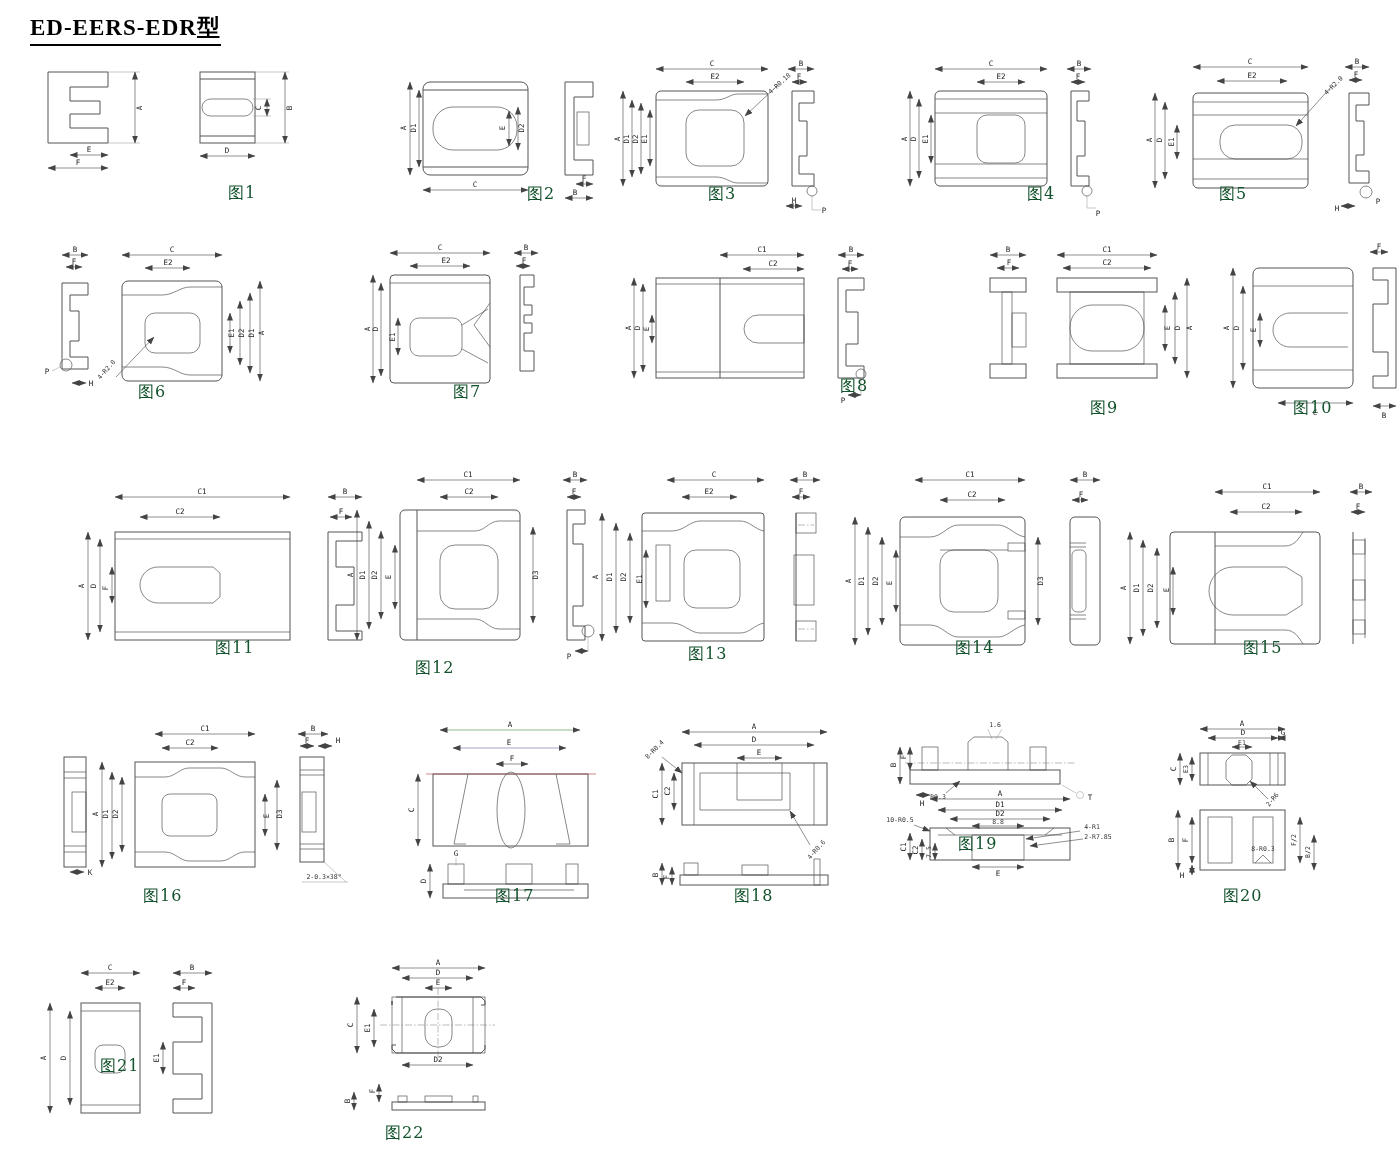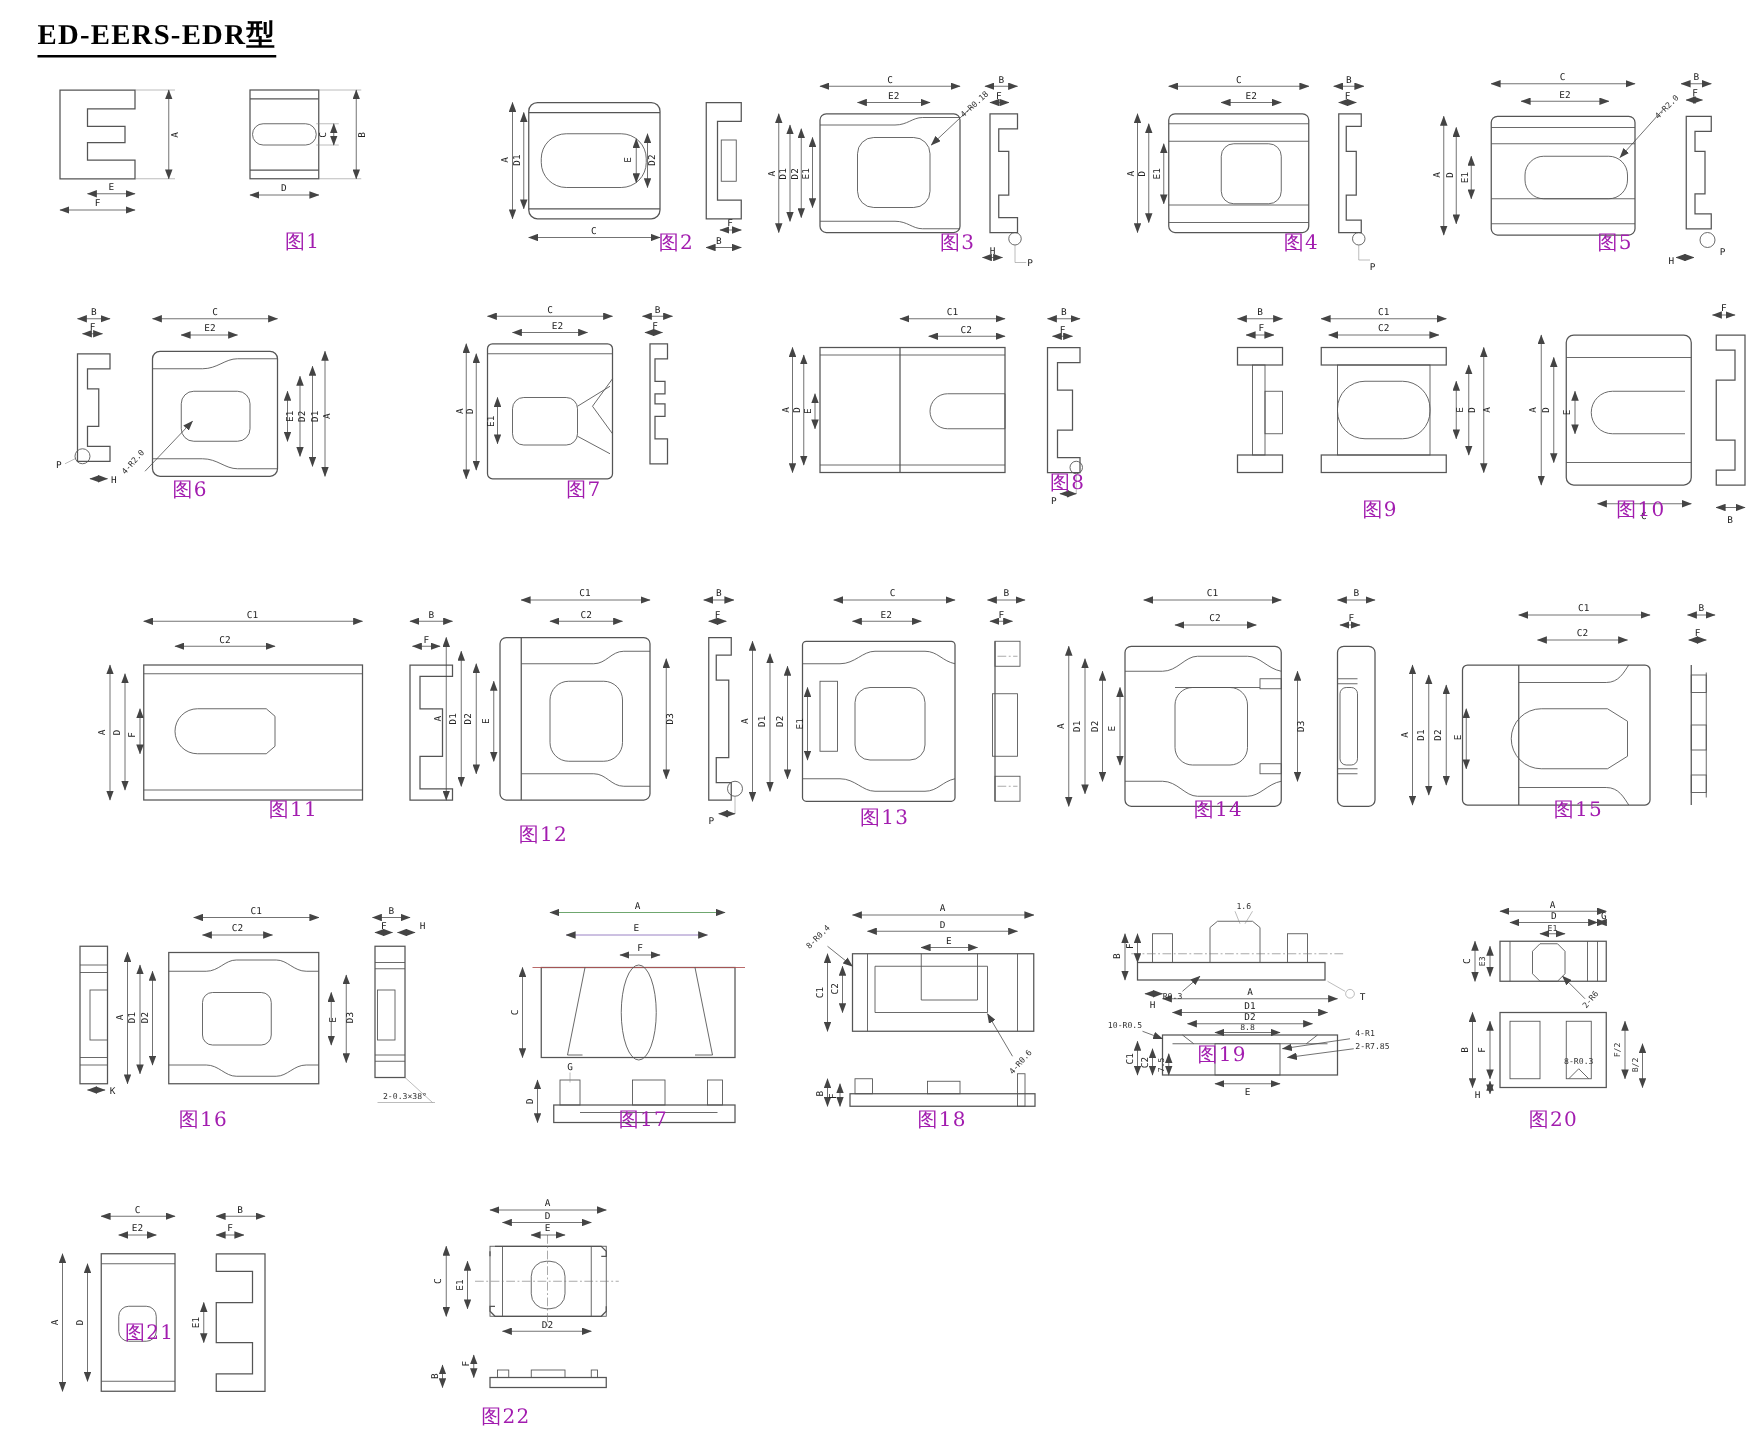--- a/index.html
+++ b/index.html
@@ -1,19 +1,19 @@
 <!DOCTYPE html>
 <html><head>
 <meta charset="utf-8">
 <style>
 html,body{margin:0;padding:0;background:#fff}
 body{position:relative;width:1400px;height:1165px;font-family:"DejaVu Sans Mono",monospace}
 .title{position:absolute;left:30px;top:12px;font:bold 23px "Liberation Serif",serif;color:#000;border-bottom:2px solid #000;padding-bottom:1px;letter-spacing:1px}
 .fig{position:absolute}
-.cap{position:absolute;font:16px "DejaVu Serif","Liberation Serif",serif;color:#a21caf;letter-spacing:1px}
+.cap{position:absolute;font:16px "DejaVu Serif","Liberation Serif",serif;color:#14532d;letter-spacing:1px}
 svg{overflow:visible}
 svg text{font:7.5px "DejaVu Sans Mono",monospace;fill:#222}
 text.an{font-size:6.5px;fill:#333}
 .o{fill:none;stroke:#555;stroke-width:1}
 .o2{fill:none;stroke:#555;stroke-width:.7}
 .dm{stroke:#444;stroke-width:.6;fill:none;marker-start:url(#as);marker-end:url(#ae)}
 .ld{stroke:#444;stroke-width:.6;fill:none;marker-end:url(#ae)}
 .ex{stroke:#888;stroke-width:.45;fill:none}
 .cl{stroke:#777;stroke-width:.5;fill:none;stroke-dasharray:7 2 1.5 2}
 .gA{stroke:#3f8a3f!important}
@@ -126,21 +126,21 @@
 <text transform="rotate(-90 2,84)" x="2" y="84" text-anchor="middle">A</text>
 <text transform="rotate(-90 11,84)" x="11" y="84" text-anchor="middle">D1</text>
 <text transform="rotate(-90 20,84)" x="20" y="84" text-anchor="middle">D2</text>
 <text transform="rotate(-90 29,84)" x="29" y="84" text-anchor="middle">E1</text>
 <text class="an" transform="rotate(-42 163,30)" x="163" y="30" text-anchor="middle">4-R0.18</text>
 <text x="183" y="11" text-anchor="middle">B</text>
 <text x="181" y="24" text-anchor="middle">F</text>
 <text x="176" y="148" text-anchor="middle">H</text>
 <text x="206" y="158" text-anchor="middle">P</text>
 </svg></div>
-<div class="cap" style="left:752px;top:184px">图3</div>
+<div class="cap" style="left:708px;top:184px">图3</div>
 
 <div class="fig" style="left:905px;top:55px">
 <svg width="195" height="168">
 <g class="o">
 <rect x="30" y="36" width="112" height="95" rx="5"></rect>
 <line class="o2" x1="30" y1="44" x2="142" y2="44"></line>
         <line class="o2" x1="30" y1="123" x2="142" y2="123"></line>
 <line class="o2" x1="30" y1="58" x2="142" y2="58"></line>
         <line class="o2" x1="30" y1="109" x2="142" y2="109"></line>
 <rect x="72" y="60" width="48" height="48" rx="10" class="o2"></rect>
@@ -196,21 +196,21 @@
 <text x="107" y="23" text-anchor="middle">E2</text>
 <text transform="rotate(-90 7,85)" x="7" y="85" text-anchor="middle">A</text>
 <text transform="rotate(-90 17,85)" x="17" y="85" text-anchor="middle">D</text>
 <text transform="rotate(-90 29,87)" x="29" y="87" text-anchor="middle">E1</text>
 <text class="an" transform="rotate(-45 190,32)" x="190" y="32" text-anchor="middle">4-R2.0</text>
 <text x="212" y="9" text-anchor="middle">B</text>
 <text x="211" y="22" text-anchor="middle">F</text>
 <text x="192" y="156" text-anchor="middle">H</text>
 <text x="233" y="149" text-anchor="middle">P</text>
 </svg></div>
-<div class="cap" style="left:1278px;top:184px">图5</div>
+<div class="cap" style="left:1219px;top:184px">图5</div>
 
 <div class="fig" style="left:42px;top:243px">
 <svg width="330" height="165">
 <g class="o">
 <path d="M20,40 h26 v12 h-18 v16 h9 v30 h-9 v16 h18 v12 h-26 z"></path>
         <circle cx="24" cy="122" r="6" class="o2"></circle>
 <rect x="80" y="38" width="100" height="100" rx="6"></rect>
 <path class="o2" d="M80,52 h40 c12,0 18,-8 28,-8 h32"></path>
         <path class="o2" d="M80,124 h40 c12,0 18,8 28,8 h32"></path>
 <rect x="103" y="70" width="55" height="40" rx="10" class="o2"></rect>

